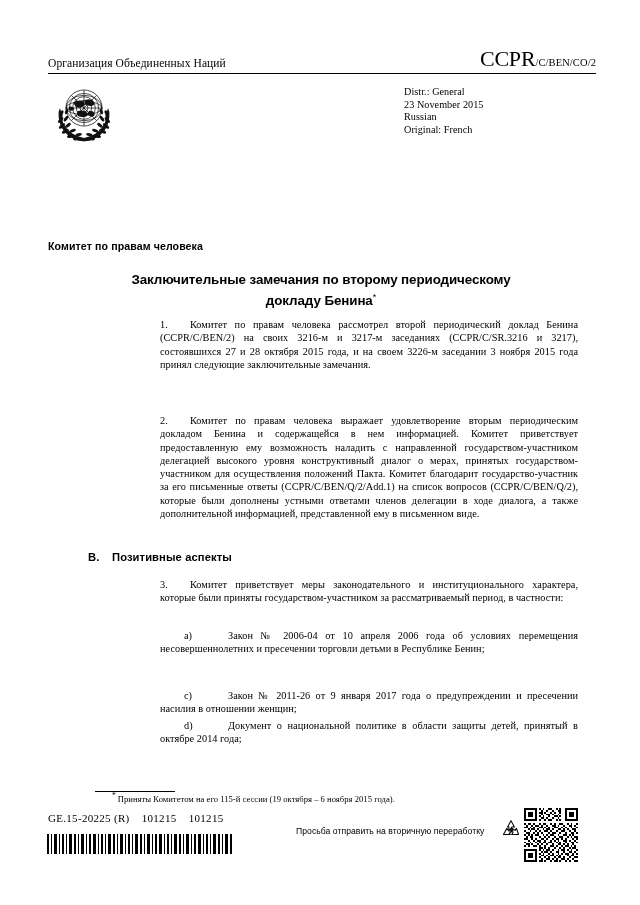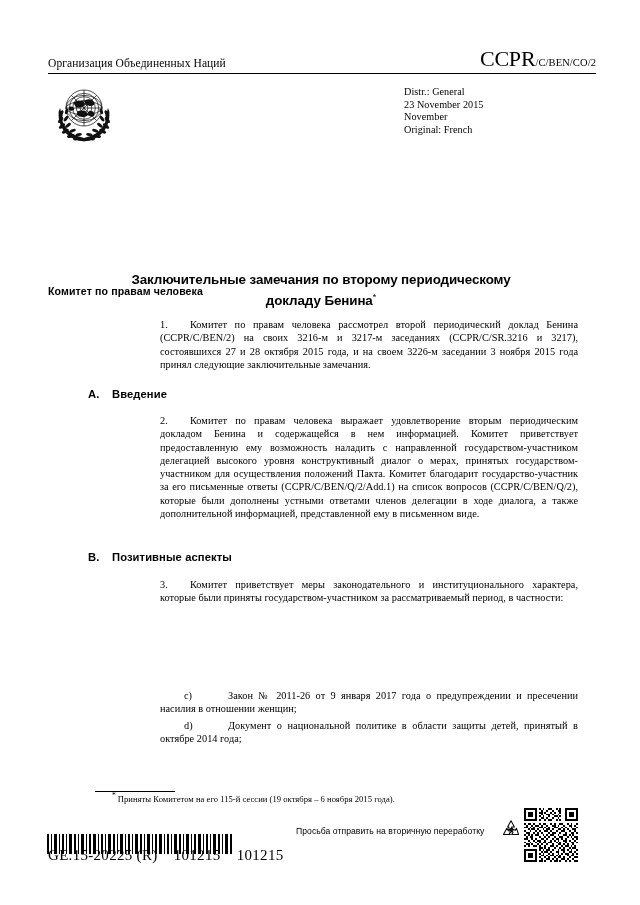--- a/index.html
+++ b/index.html
@@ -30,21 +30,21 @@
   }
   .distr{
     position:absolute;left:356px;top:8px;width:190px;
     font-size:10.2px;line-height:12.6px;letter-spacing:.05px;
   }
 
   
   .committee{
     position:absolute;left:48px;top:240px;
     font-family:"Liberation Sans","DejaVu Sans",sans-serif;
-    font-weight:bold;font-size:10.6px;letter-spacing:.1px;margin-top:45px;
+    font-weight:bold;font-size:10.6px;letter-spacing:.1px;
   }
   .doc-title{
     position:absolute;left:112px;top:271px;width:418px;
     font-family:"Liberation Sans","DejaVu Sans",sans-serif;
     font-weight:bold;font-size:13.4px;line-height:17.5px;letter-spacing:-.1px;text-align:center;
   }
   .doc-title .fn{font-size:9px;vertical-align:super;font-weight:normal;}
 
   .para{
     position:absolute;left:112px;width:418px;
@@ -64,21 +64,21 @@
 
   
   .fn-rule{position:absolute;left:95px;top:783px;width:80px;border:0;border-top:1.3px solid #000;}
   .footnote{
     position:absolute;left:112px;top:790px;width:420px;
     font-size:8.6px;line-height:11px;letter-spacing:.02px;
   }
   .footnote .star{vertical-align:super;font-size:7.6px;margin-right:2px;}
 
   
-  .jobno{position:absolute;left:48px;top:847px;font-size:15px;letter-spacing:.3px;white-space:pre;}
+  .jobno{position:absolute;left:48px;top:812px;font-size:11px;letter-spacing:.3px;white-space:pre;}
   .barcode{position:absolute;left:47px;top:834px;width:186px;height:20px;}
   .recycle-text{
     position:absolute;left:296px;top:826px;
     font-family:"Liberation Sans","DejaVu Sans",sans-serif;
     font-weight:normal;font-size:8.6px;letter-spacing:.05px;
   }
   .recycle-icon{position:absolute;left:500px;top:818px;width:22px;height:22px;}
   .qrcode{position:absolute;left:524px;top:808px;width:54px;height:54px;}
 </style>
 </head>
@@ -151,39 +151,39 @@
           <ellipse cx="58" cy="82" rx="4.8" ry="2.2" transform="rotate(10 58 82)"></ellipse>
         </g>
         <path d="M44 90 q6 3 12 0 q-6 4 -12 0 z"></path>
       </g>
     </svg>
 
 
     <div class="distr">
       <div>Distr.: General</div>
       <div>23 November 2015</div>
-      <div>November</div>
+      <div>Russian</div>
       <div>Original: French</div>
     </div>
   </div>
 
   <div class="committee">Комитет по правам человека</div>
 
   <div class="doc-title"><span>Заключительные замечания по второму периодическому докладу Бенина</span><span class="fn">*</span></div>
 
   <div class="para" style="top:318px"><span class="num">1.</span><span>Комитет по правам человека рассмотрел второй периодический доклад Бенина (CCPR/C/BEN/2) на своих 3216-м и 3217-м заседаниях (CCPR/C/SR.3216 и 3217), состоявшихся 27 и 28 октября 2015 года, и на своем 3226-м заседании 3 ноября 2015 года принял следующие заключительные замечания.</span></div>
 
-  <div class="section" style="top:388px"><span class="lbl">A.</span><span>Введение</span></div>
 
   <div class="para" style="top:414px"><span class="num">2.</span><span>Комитет по правам человека выражает удовлетворение вторым периодическим докладом Бенина и содержащейся в нем информацией. Комитет приветствует предоставленную ему возможность наладить с направленной государством-участником делегацией высокого уровня конструктивный диалог о мерах, принятых государством-участником для осуществления положений Пакта. Комитет благодарит государство-участник за его письменные ответы (CCPR/C/BEN/Q/2/Add.1) на список вопросов (CCPR/C/BEN/Q/2), которые были дополнены устными ответами членов делегации в ходе диалога, а также дополнительной информацией, представленной ему в письменном виде.</span></div>
 
   <div class="section" style="top:551px"><span class="lbl">B.</span><span>Позитивные аспекты</span></div>
 
   <div class="para" style="top:578px"><span class="num">3.</span><span>Комитет приветствует меры законодательного и институционального характера, которые были приняты государством-участником за рассматриваемый период, в частности:</span></div>
 
+  <div class="para indent" style="top:629px"><span class="ltr">a)</span><span>Закон № 2006-04 от 10 апреля 2006 года об условиях перемещения несовершеннолетних и пресечении торговли детьми в Республике Бенин;</span></div>
 
 
   <div class="para indent" style="top:689px"><span class="ltr">c)</span><span>Закон № 2011-26 от 9 января 2017 года о предупреждении и пресечении насилия в отношении женщин;</span></div>
 
   <div class="para indent" style="top:719px"><span class="ltr">d)</span><span>Документ о национальной политике в области защиты детей, принятый в октябре 2014 года;</span></div>
 
   <hr class="fn-rule">
   <div class="footnote"><span class="star">*</span><span>Приняты Комитетом на его 115-й сессии (19 октября – 6 ноября 2015 года).</span></div>
 
   <div class="jobno">GE.15-20225 (R)    101215    101215</div>

